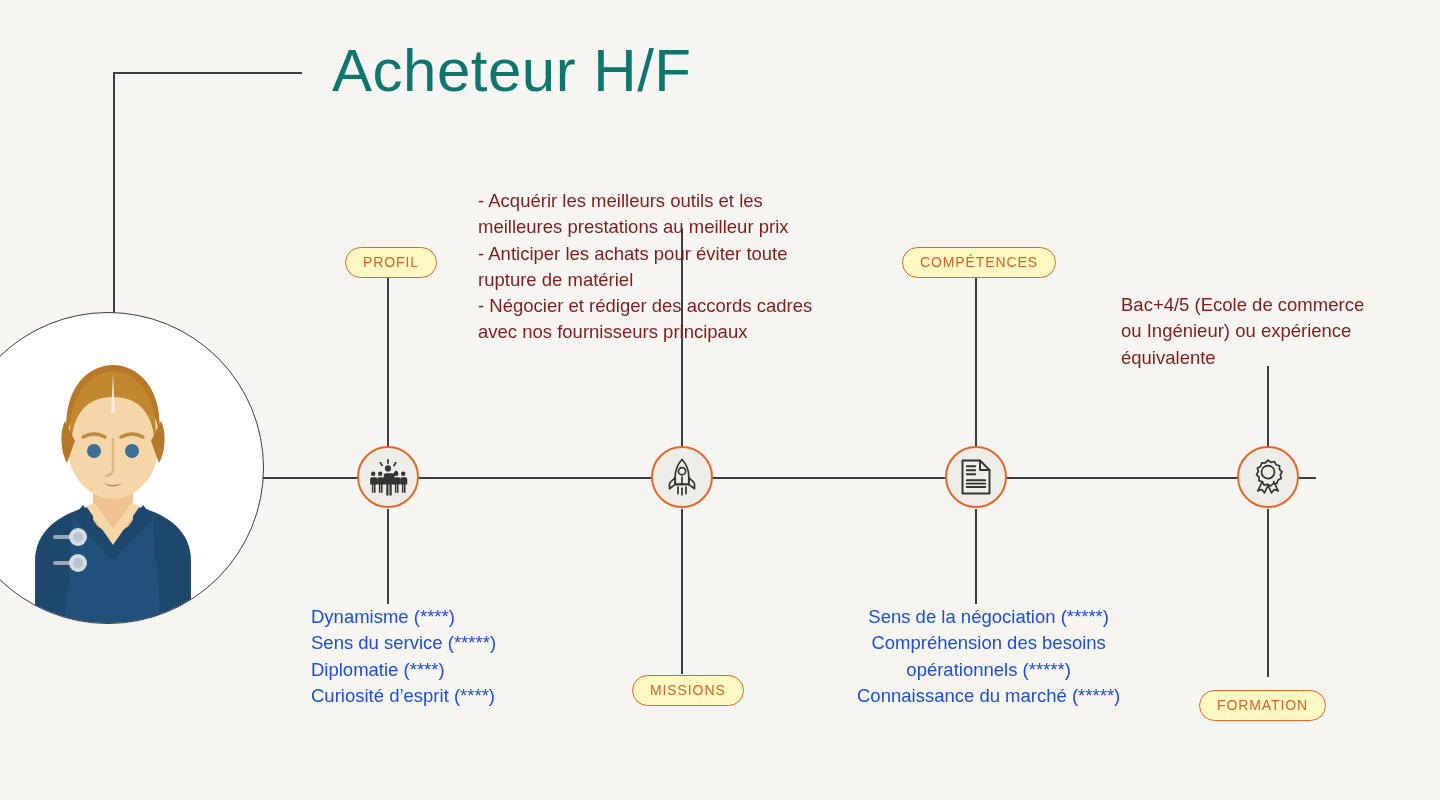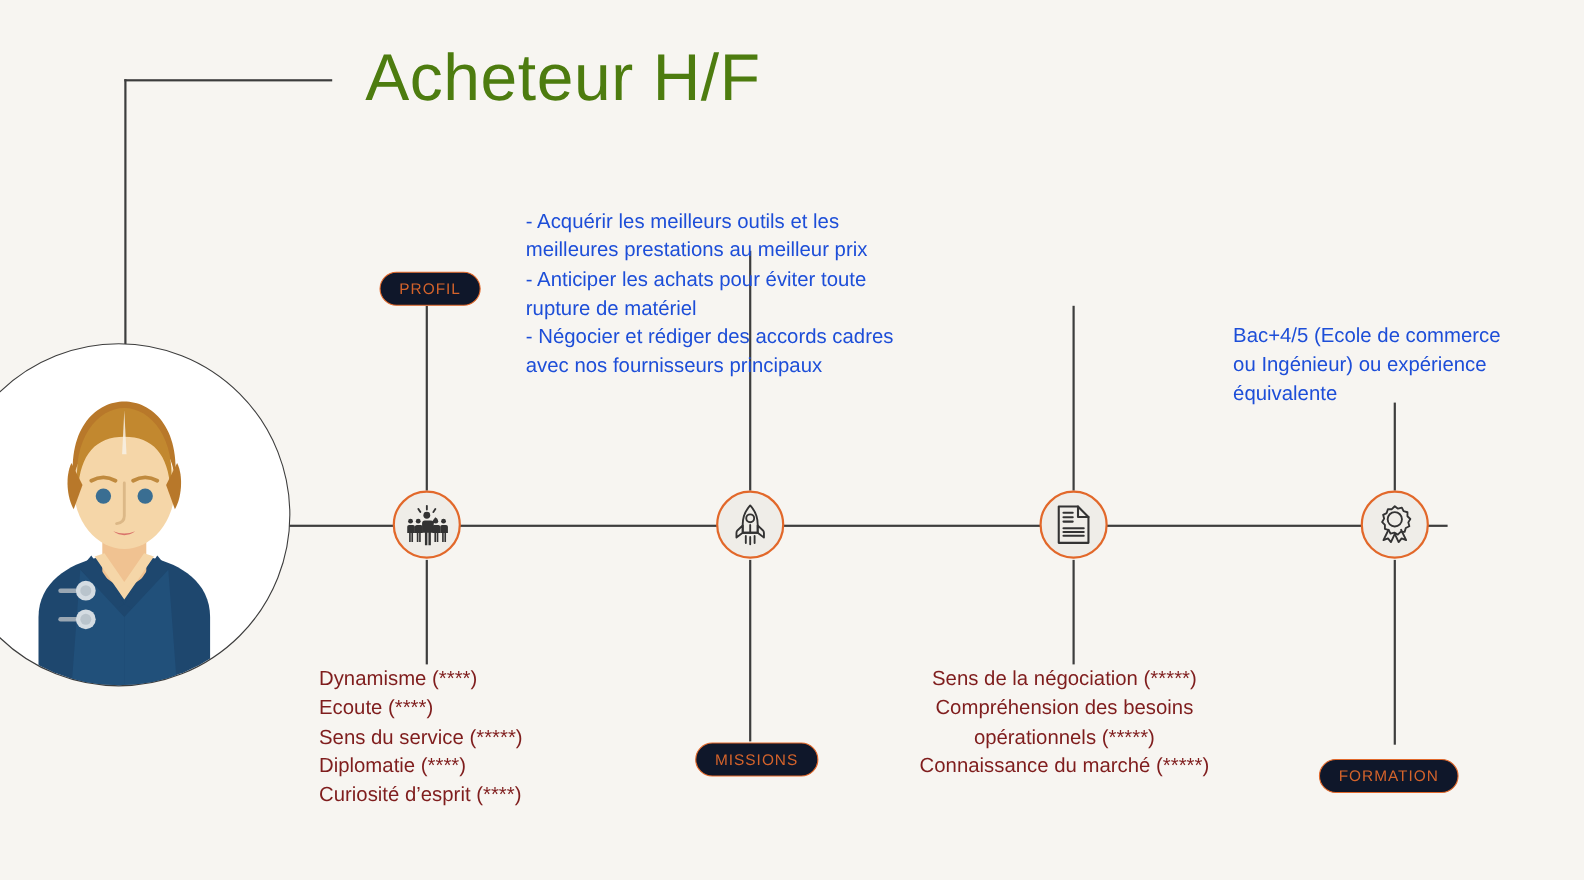--- a/index.html
+++ b/index.html
@@ -18,21 +18,21 @@
   .vline{width:2px;}
   .hline{height:2px;}
 
   
   #title{
     position:absolute;
     left:332px;top:38px;
     font-size:60px;
     font-weight:400;
     letter-spacing:0.5px;
-    color:#4d7c0f;
+    color:#0f766e;
     white-space:nowrap;
     line-height:1.1;
   }
 
   
   #avatar-circle{
     position:absolute;
     left:-48px;top:312px;
     width:312px;height:312px;
     border-radius:50%;
@@ -53,39 +53,39 @@
     box-sizing:border-box;
     display:flex;align-items:center;justify-content:center;
   }
   .node svg{display:block;}
 
   
   .pill{
     position:absolute;
     border:1.6px solid #E2682A;
     border-radius:22px;
-    background:#0f172a;
+    background:#fef9c3;
     color:#D4632B;
     font-size:14px;
     letter-spacing:0.9px;
     padding:7px 17px 8px 17px;
     white-space:nowrap;
     box-sizing:border-box;
     line-height:1;
   }
 
   
   .txt{
     position:absolute;
     font-size:18.5px;
     line-height:1.42;
-    color:#1d4ed8;
+    color:#7f1d1d;
     white-space:pre-line;
   }
-  .lst{position:absolute;font-size:18.5px;line-height:1.42;color:#7f1d1d;}
+  .lst{position:absolute;font-size:18.5px;line-height:1.42;color:#1d4ed8;margin-left:21px;}
   .lst div{white-space:nowrap;}
 </style>
 </head>
 <body>
 
 <div id="stage">
 
   <div class="line hline" style="left:113px;top:72px;width:189px;"></div>
   <div class="line vline" style="left:113px;top:72px;height:244px;"></div>
 
@@ -218,36 +218,36 @@
         <circle cx="19" cy="14.1" r="6.5"></circle>
 
         <path d="M13.3 23.6 l-4.6 9.4 l4.1 -1.5 l2.7 3.3 l3.4 -7.3"></path>
         <path d="M24.7 23.6 l4.6 9.4 l-4.1 -1.5 l-2.7 3.3 l-3.4 -7.3"></path>
       </g>
     </svg>
   </div>
 
   <div class="pill" style="left:345px;top:247px;">PROFIL</div>
   <div class="pill" style="left:632px;top:675px;">MISSIONS</div>
+  <div class="pill" style="left:902px;top:247px;">COMPÉTENCES</div>
   <div class="pill" style="left:1199px;top:678px;margin-top:12px;">FORMATION</div>
 
   <div class="txt" style="left:478px;top:188px;width:410px;">- Acquérir les meilleurs outils et les
 meilleures prestations au meilleur prix
  - Anticiper les achats pour éviter toute
 rupture de matériel
  - Négocier et rédiger des accords cadres
 avec nos fournisseurs principaux</div>
 
   <div class="txt" style="left:1121px;top:292px;width:300px;">Bac+4/5 (Ecole de commerce
 ou Ingénieur) ou expérience
 équivalente</div>
 
   <div class="lst" style="left:290px;top:604px;">
     <div>Dynamisme (****)</div>
-    <div>Ecoute (****)</div>
     <div>Sens du service (*****)</div>
     <div>Diplomatie (****)</div>
     <div>Curiosité d’esprit (****)</div>
   </div>
 
   <div class="lst" style="left:836px;top:604px;text-align:center;">
     <div>Sens de la négociation (*****)</div>
     <div>Compréhension des besoins</div>
     <div>opérationnels (*****)</div>
     <div>Connaissance du marché (*****)</div>

